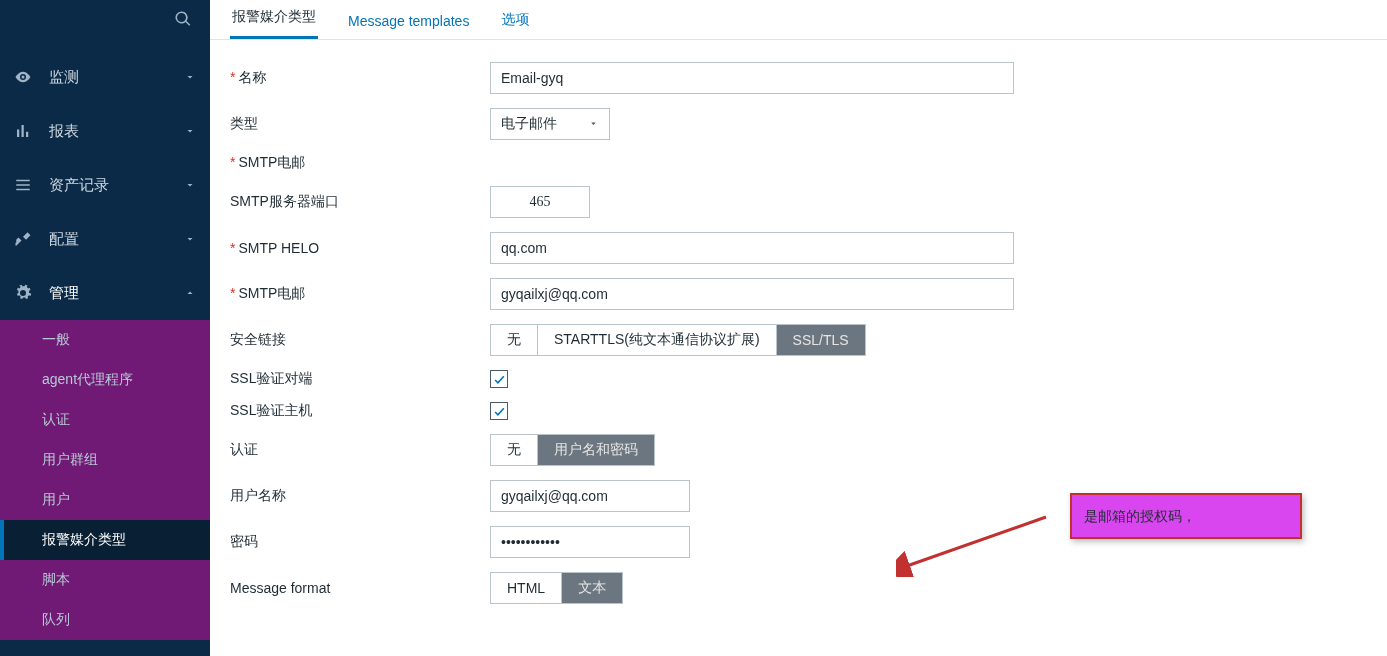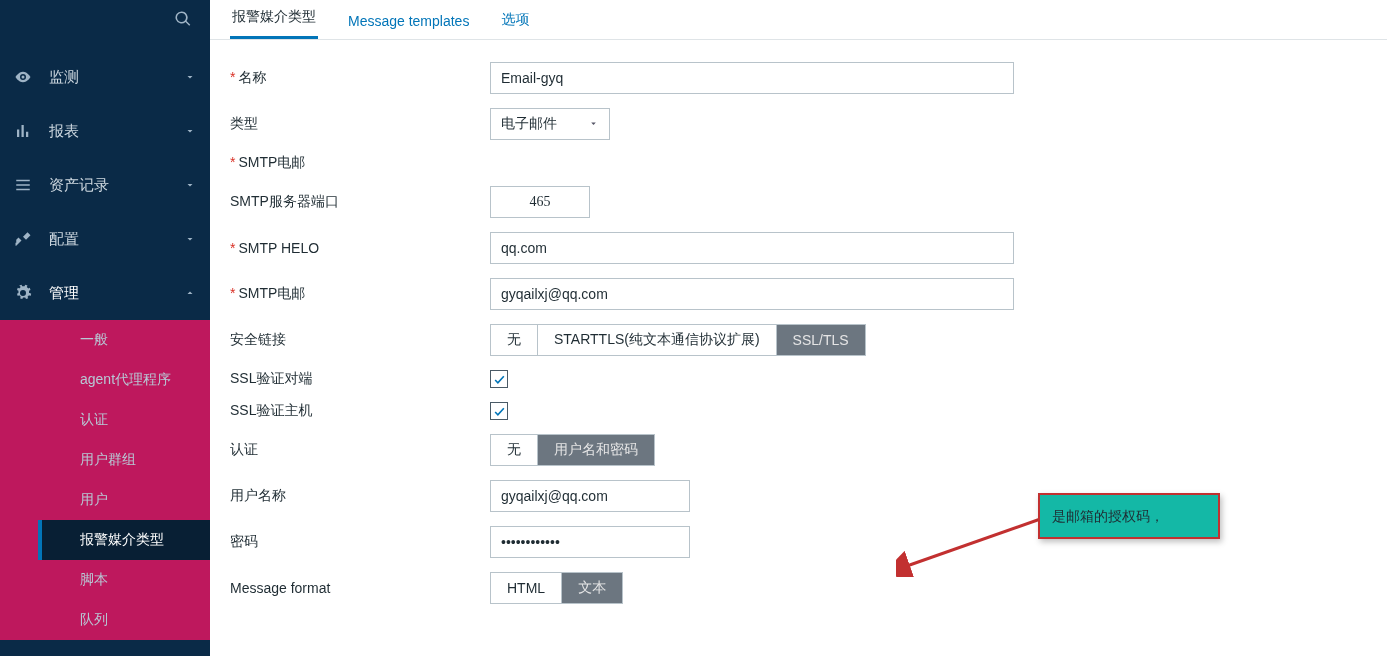--- a/index.html
+++ b/index.html
@@ -13,21 +13,21 @@
 
   .nav { padding-top: 8px; }
   .nav-item { height: 54px; display: flex; align-items: center; padding: 0 13px; cursor: pointer; color: #cfd9e1; }
   .nav-item .icon { width: 20px; height: 20px; margin-right: 16px; display:flex; align-items:center; justify-content:center; }
   .nav-item .icon svg { width: 18px; height: 18px; fill: #9fb4c6; }
   .nav-item .label { flex: 1; font-size: 15px; }
   .nav-item .chev { width: 14px; height: 14px; display:flex; align-items:center; justify-content:center; }
   .nav-item .chev svg { width: 12px; height: 12px; fill: #9fb4c6; }
   .nav-item.expanded { color: #fff; }
 
-  .subnav { background: #be185d; padding-left: 38px; }
+  .subnav { background: #701a75; }
   .sub-item { height: 40px; display:flex; align-items:center; padding-left: 42px; font-size: 14px; color: #b8c8d5; cursor:pointer; }
   .sub-item.active { color: #fff; background: #081f34; border-left: 4px solid #0275b8; padding-left: 38px; }
 
   
   .main { flex: 1; background: #fff; position: relative; }
   .tabs { display: flex; gap: 28px; padding: 0 20px; border-bottom: 1px solid #dfe4e7; height: 40px; align-items: flex-end; }
   .tab { padding: 8px 2px 10px 2px; color: #0275b8; cursor: pointer; font-size: 14px; }
   .tab.active { color: #1f2c33; border-bottom: 3px solid #0275b8; font-weight: 500; }
 
   .form { padding: 22px 20px 40px 20px; position: relative; }
@@ -46,21 +46,21 @@
 
   .seggroup { display: inline-flex; border: 1px solid #b8c3ca; height: 32px; overflow: hidden; }
   .seg { padding: 0 16px; display:flex; align-items:center; justify-content:center; font-size: 14px; cursor:pointer; background:#fff; color:#1f2c33; border-right: 1px solid #b8c3ca; }
   .seg:last-child { border-right: none; }
   .seg.sel { background: #6c7680; color:#e5e5e5; border-color:#6c7680; }
 
   .checkbox { width: 18px; height: 18px; border: 1px solid #4a5a66; display:flex; align-items:center; justify-content:center; cursor:pointer; }
   .checkbox svg { width: 13px; height: 13px; fill: none; stroke: #0275b8; stroke-width: 3; }
 
   
-  .callout { position: absolute; left: 828px; top: 493px; width: 182px; background: #14b8a6; border: 2px solid #c23030; padding: 10px 12px; font-size: 14px; line-height: 1.6; color: #1f2c33; box-shadow: 2px 3px 6px rgba(0,0,0,0.25); }
+  .callout { position: absolute; left: 860px; top: 493px; width: 232px; background: #d946ef; border: 2px solid #c23030; padding: 10px 12px; font-size: 14px; line-height: 1.6; color: #1f2c33; box-shadow: 2px 3px 6px rgba(0,0,0,0.25); }
   .arrow { position: absolute; left: 686px; top: 497px; width: 160px; height: 80px; pointer-events: none; }
 </style>
 </head>
 <body>
 
 <aside class="sidebar">
   <div class="search-row">
     <span class="icon">
       <svg viewBox="0 0 24 24">
           <path d="M10 2a8 8 0 105.3 14l5 5 1.4-1.4-5-5A8 8 0 0010 2zm0 2a6 6 0 110 12 6 6 0 010-12z"></path>

